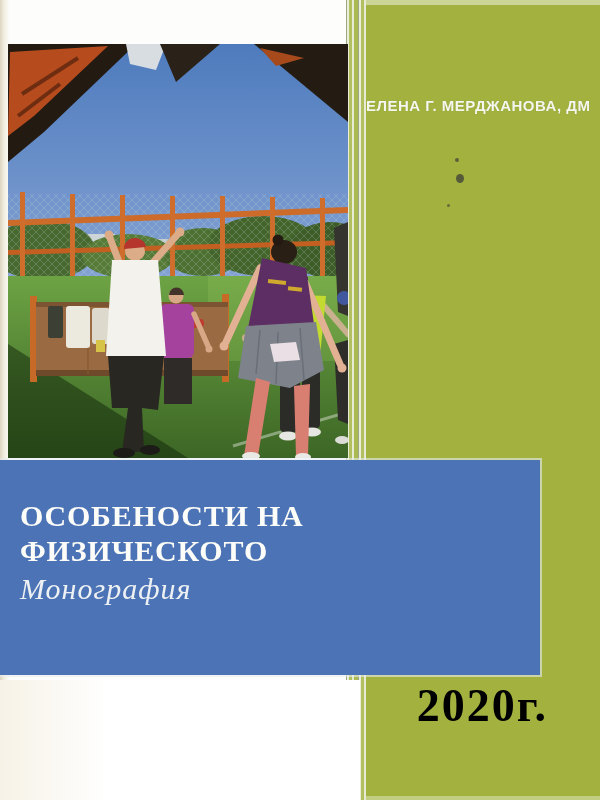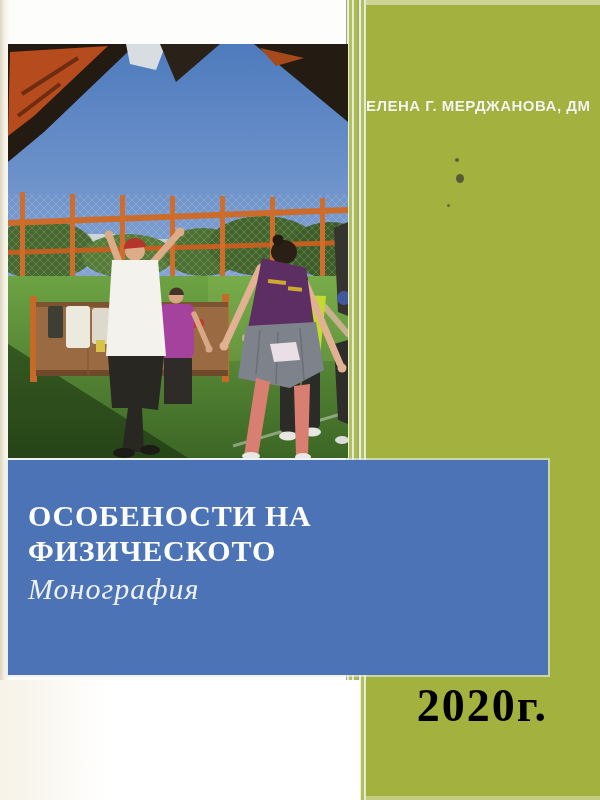--- a/index.html
+++ b/index.html
@@ -50,21 +50,21 @@
   }
   .photo svg { display:block; width:100%; height:100%; }
 
   .author {
     position:absolute; left:366px; top:97px; width:232px;
     text-align:left; color:#f5f7ee; font-weight:bold; font-size:15px;
     letter-spacing:.5px; text-shadow:0 0 1px rgba(90,100,40,.35);
   }
 
   .banner {
-    position:absolute; left:8px; top:460px; width:540px; height:215px;
+    position:absolute; left:0; top:460px; width:540px; height:215px;
     background:var(--banner-blue,#4b73b5);
     box-shadow:0 0 0 2px rgba(231,236,240,.6);
     box-sizing:border-box; padding:38px 18px 0 20px;
     color:#fcfcf8;
   }
   .title {
     font-family:"Liberation Serif", serif; font-weight:bold;
     font-size:30px; line-height:35px; letter-spacing:.8px;
   }
   .subtitle {

